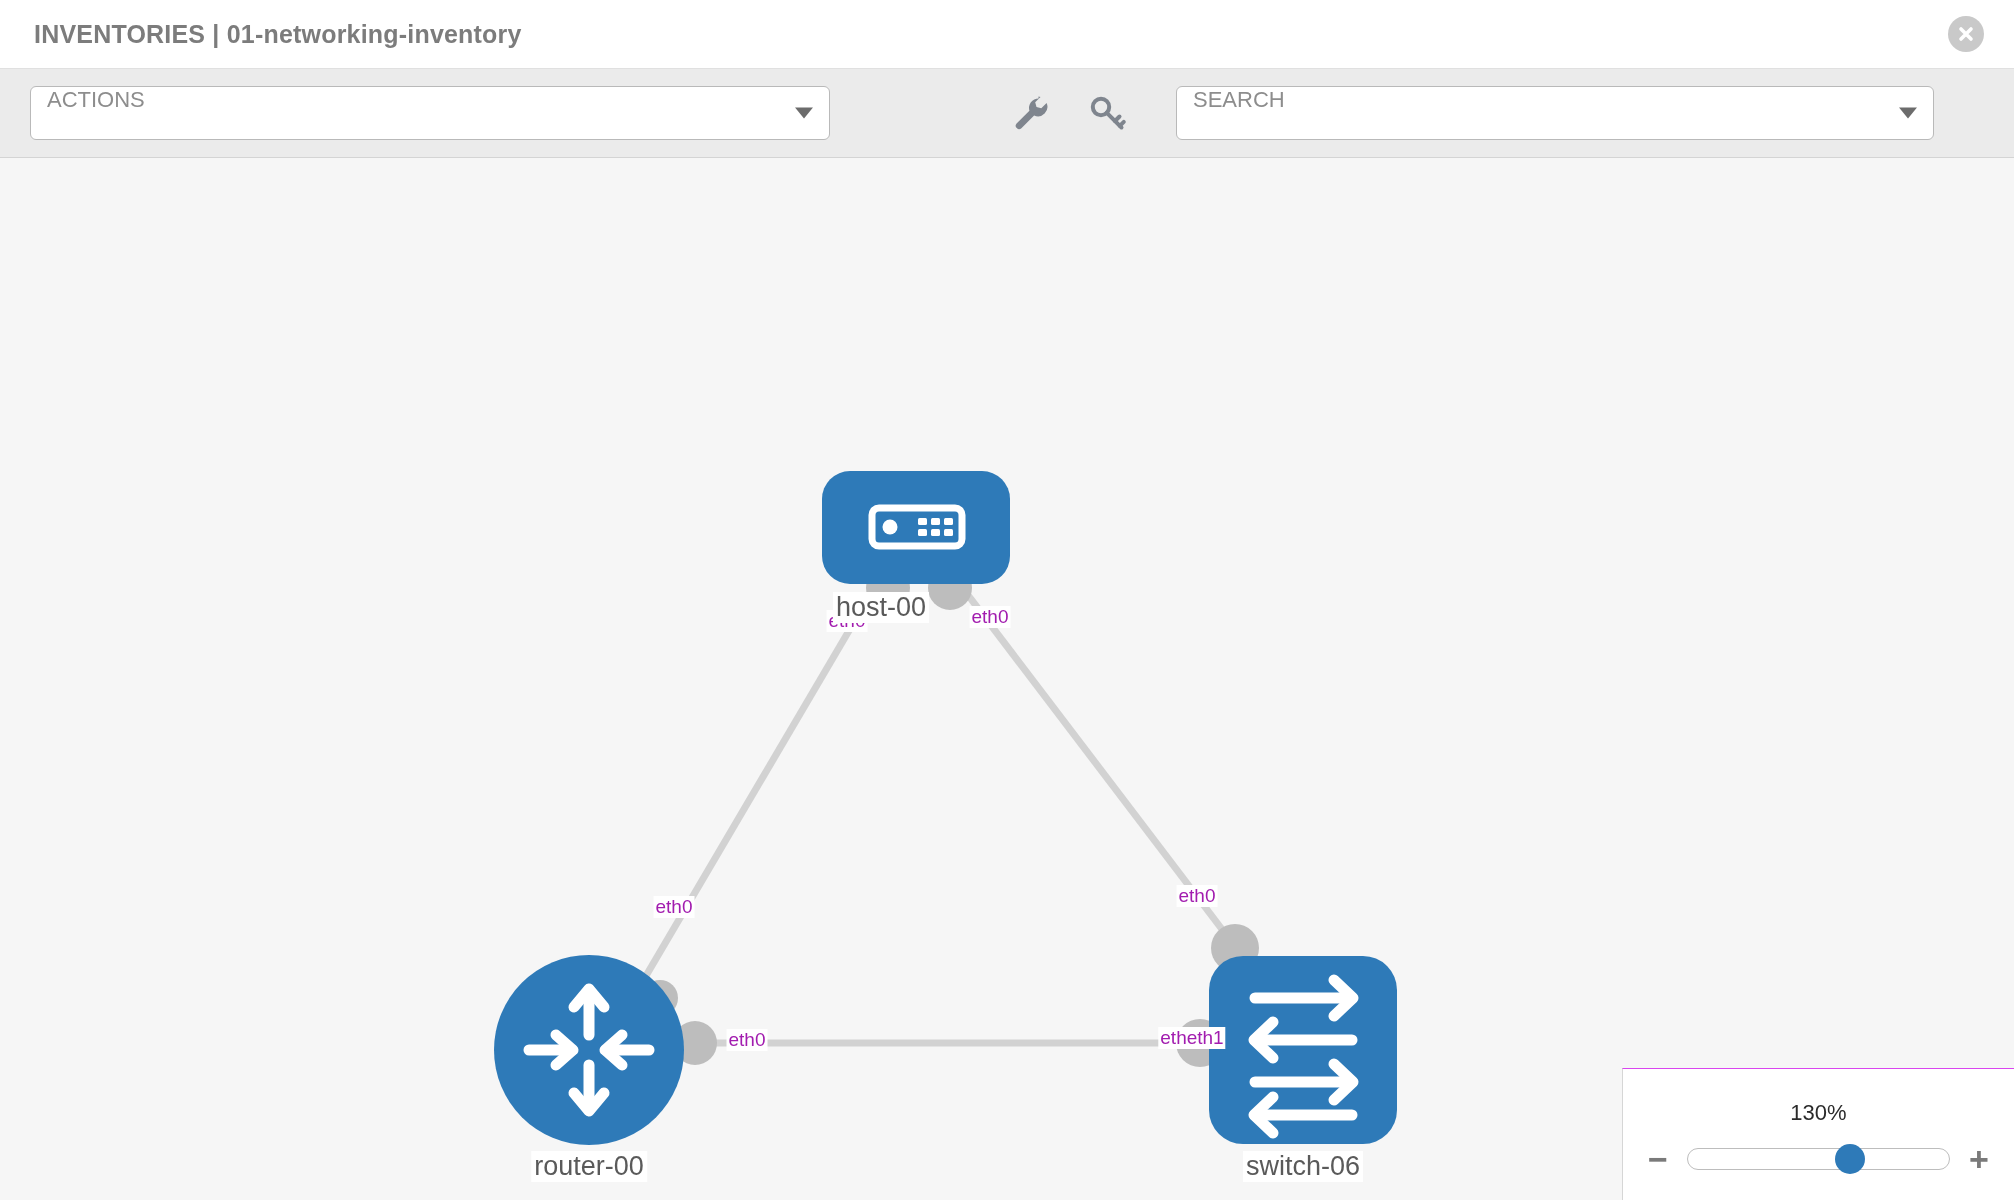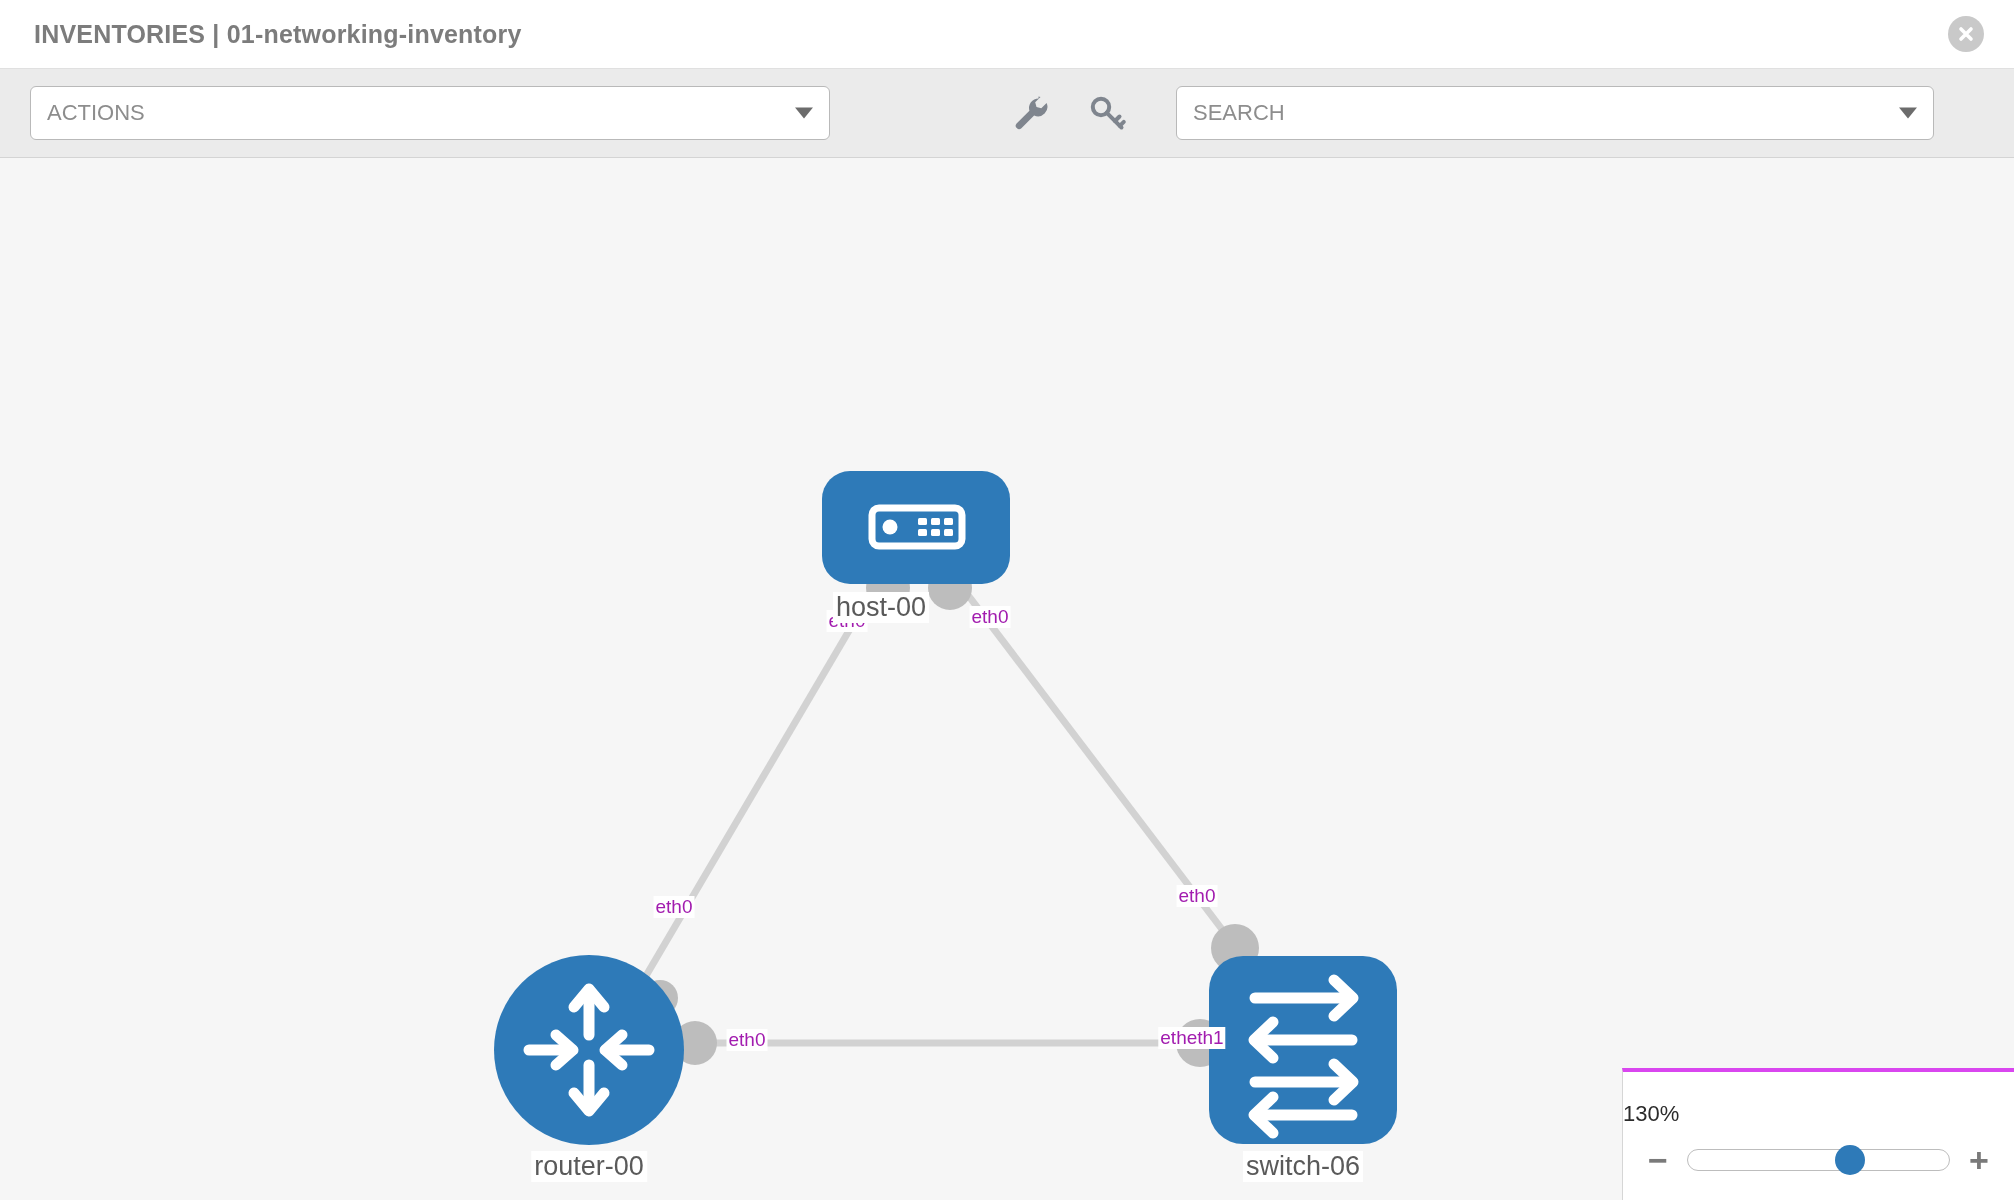--- a/index.html
+++ b/index.html
@@ -58,21 +58,20 @@
     align-items: center;
     padding: 0 30px;
   }
   .select-box {
     position: relative;
     height: 54px;
     background: #ffffff;
     border: 1px solid #b9b9b9;
     border-radius: 6px;
     display: flex;
-    align-items: center;
     padding: 0 16px;
     color: #8d8d8d;
     font-size: 22px;
     cursor: pointer;
   }
   .select-box .caret {
     position: absolute;
     right: 16px;
     top: 50%;
     transform: translateY(-50%);
@@ -126,24 +125,25 @@
   }
 
   
   .zoom-control {
     position: absolute;
     right: 0;
     bottom: 0;
     width: 392px;
     height: 132px;
     background: #ffffff;
-    border-top: 4px solid #d946ef;
+    border-top: 1px solid #d946ef;
     border-left: 1px solid #d6d6d6;
     display: flex;
     flex-direction: column;
+    align-items: center;
     justify-content: center;
     padding-top: 6px;
   }
   .zoom-level {
     font-size: 22px;
     color: #2b2b2b;
     margin-bottom: 16px;
   }
   .zoom-row {
     display: flex;

